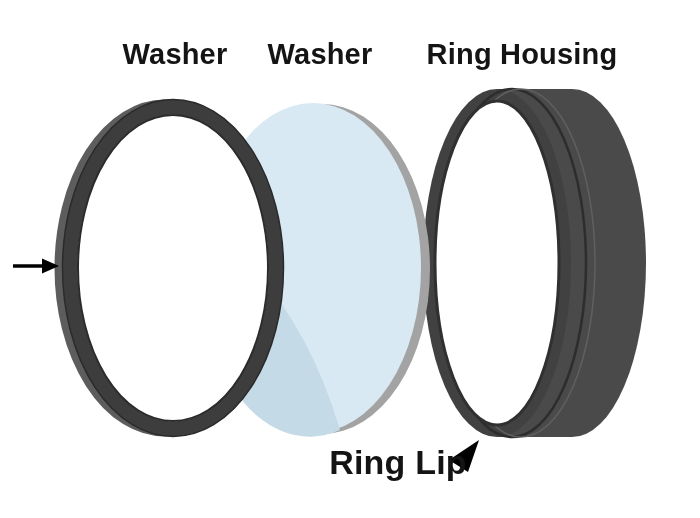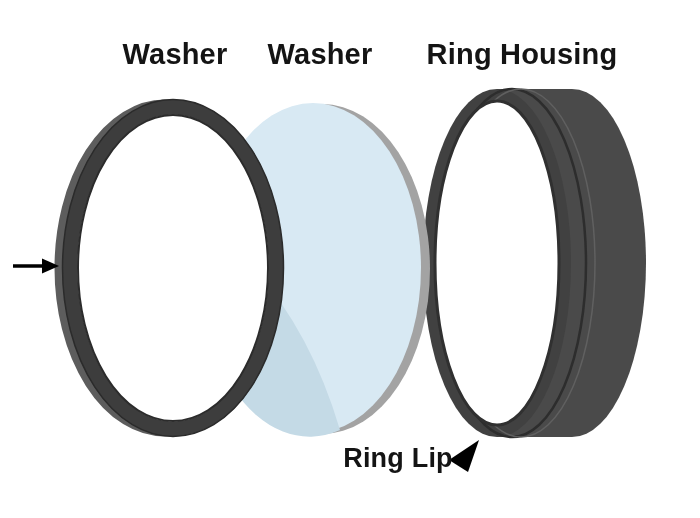--- a/index.html
+++ b/index.html
@@ -24,21 +24,21 @@
     position: absolute;
     transform: translateX(-50%);
     font-size: 29px;
     font-weight: 700;
     color: #141414;
     letter-spacing: 0.2px;
     white-space: nowrap;
     user-select: none;
   }
   .diagram-label.small {
-    font-size: 27px;
+    font-size: 34px;
   }
 </style>
 </head>
 <body>
 
 <div class="stage">
 
   <svg width="700" height="518" viewBox="0 0 700 518" xmlns="http://www.w3.org/2000/svg">
 
     <g>

